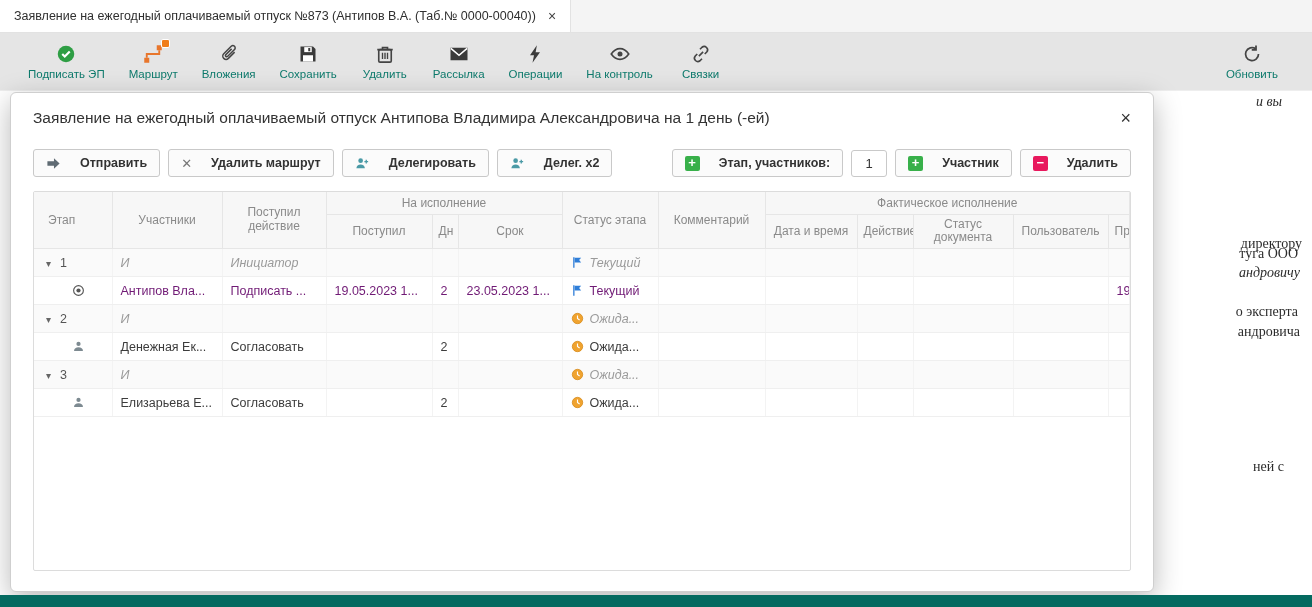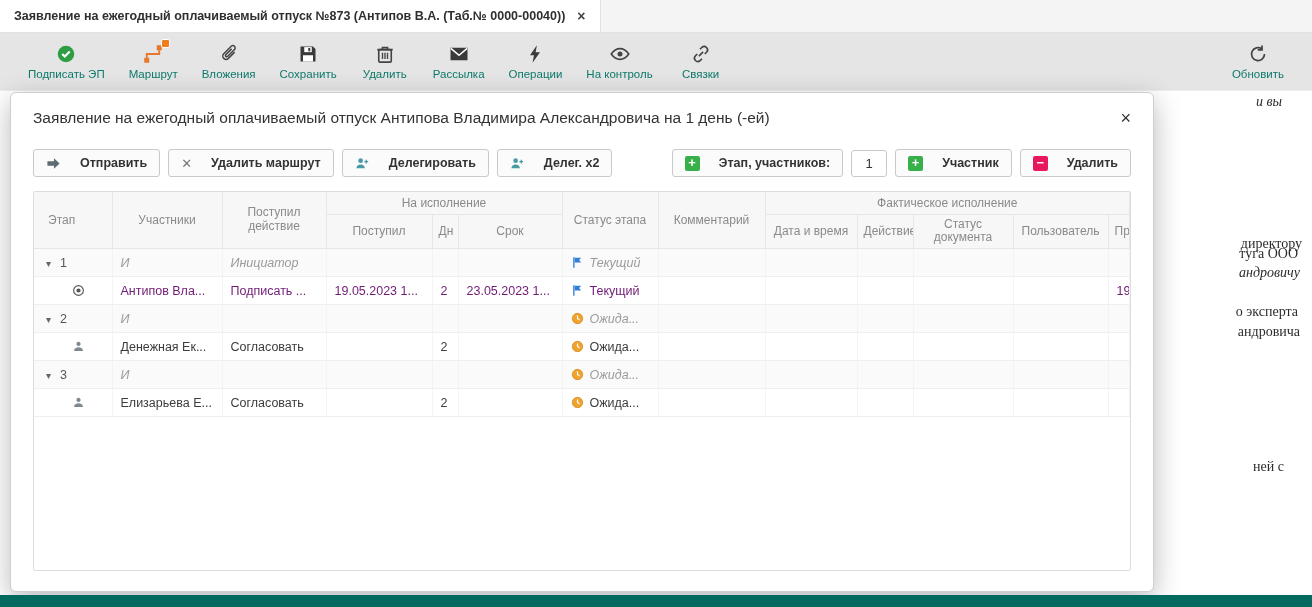--- a/index.html
+++ b/index.html
@@ -14,38 +14,38 @@
 
   
   .tabbar {
     height: 33px; background: #f4f4f4;
     border-bottom: 1px solid #e2e2e2;
     display: flex; align-items: stretch;
   }
   .tab {
     background: #fff; display: flex; align-items: center; gap: 12px;
     padding: 0 14px; border-right: 1px solid #e2e2e2;
-    font-size: 12.5px; color: #2f2f2f; white-space: nowrap; font-weight: bold;
+    font-size: 12.5px; color: #2f2f2f; white-space: nowrap;
   }
   .tab-close { font-size: 14px; color: #444; line-height: 1; }
 
   
   .toolbar {
     height: 58px; background: #e5e5e5; display: flex; align-items: center;
     padding: 0 28px; gap: 24px; border-bottom: 1px solid #eee;
   }
   .tb-item { display: flex; flex-direction: column; align-items: center; gap: 3px; min-width: 48px; }
   .tb-icon { width: 22px; height: 22px; display: flex; align-items: center; justify-content: center; position: relative; }
   .tb-icon svg { width: 20px; height: 20px; }
   .tb-label { font-size: 11.5px; color: #0d7a6c; white-space: nowrap; }
   .tb-badge {
     position: absolute; top: -4px; right: -6px; width: 9px; height: 9px;
     background: #f07d1a; border: 1.5px solid #fff; border-radius: 2px;
   }
-  .tb-refresh { margin-left: auto; }
+  .tb-refresh { margin-left: auto; margin-right: 6px; }
 
   
   .bg-frag {
     position: absolute; font-family: "Liberation Serif", serif;
     font-size: 14px; color: #2b2b2b; white-space: nowrap; z-index: 1; margin-top: 12px;
   }
   .frag0 { top: 82px;  right: 30px; font-style: italic; }
   .frag1 { top: 224px; right: 10px; }
   .frag2 { top: 234px; right: 14px; }
   .frag3 { top: 253px; right: 12px; font-style: italic; }

